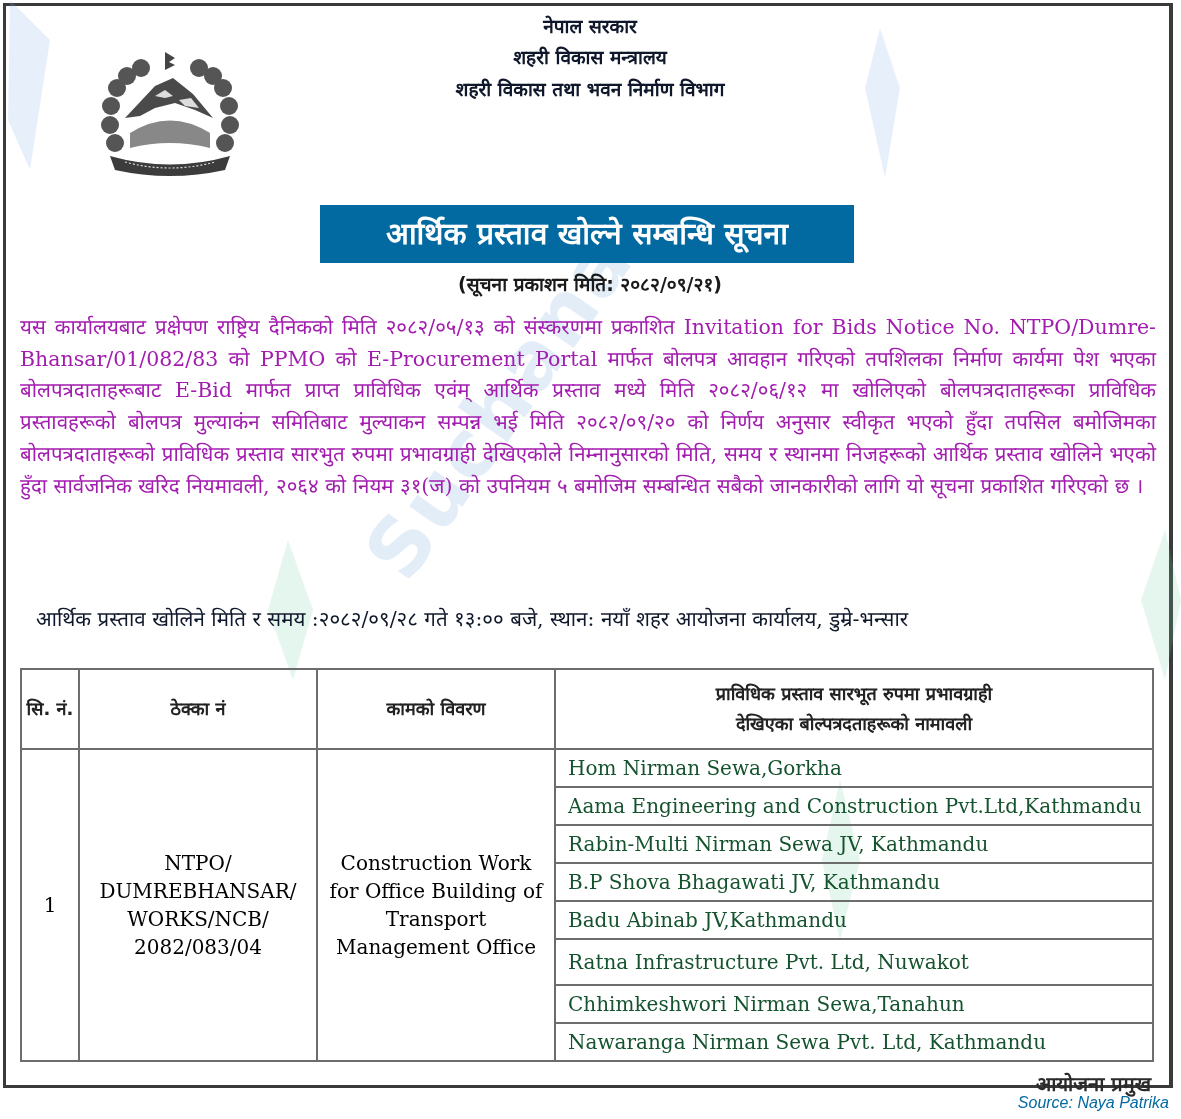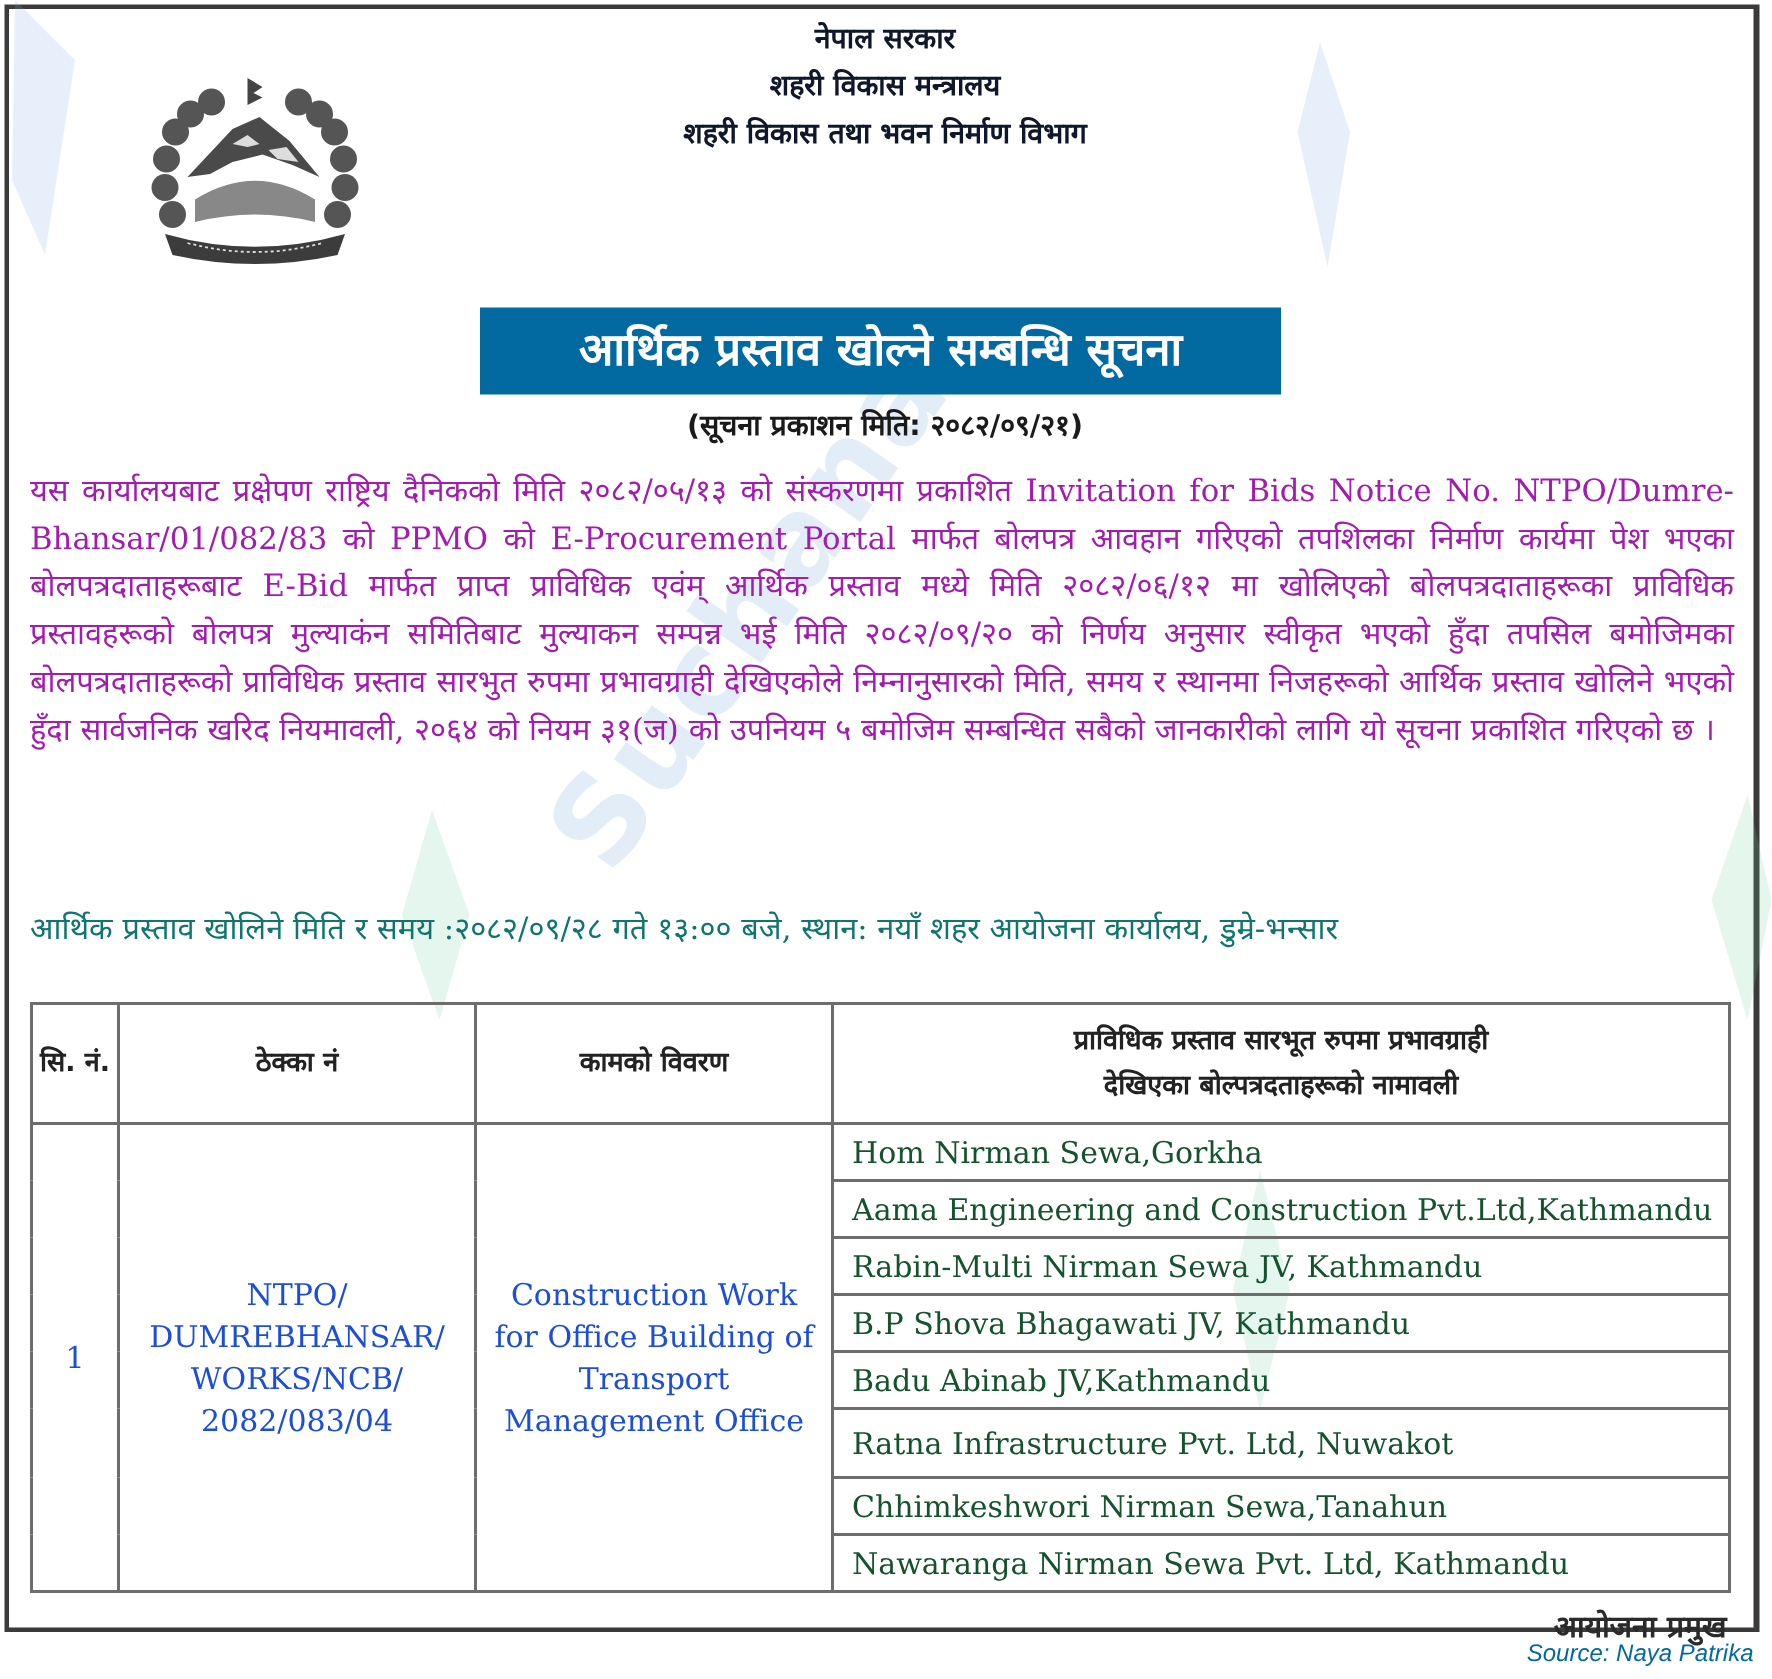--- a/index.html
+++ b/index.html
@@ -20,28 +20,28 @@
   .h4 { font-size:32px; height:44px; line-height:44px; }
   .h5 { font-size:19px; height:32px; line-height:32px; }
   .title-banner { position:absolute; left:320px; top:205px; width:534px; height:58px;
                   background:#0369a1; color:#ffffff; text-align:center;
                   font-family:"DejaVu Sans", sans-serif; font-weight:bold; font-size:30px; line-height:58px; }
   .pubdate { position:absolute; left:300px; top:268px; width:580px; text-align:center;
              font-family:"DejaVu Sans", sans-serif; font-weight:bold; font-size:19px; line-height:32px; }
   .body-text { position:absolute; left:20px; top:312px; width:1136px;
                font-size:20.5px; line-height:31.7px; text-align:justify; color:#a21caf; }
   .body-text p { margin:0; }
-  .opening { position:absolute; left:20px; top:603px; width:1136px; font-size:20.5px; line-height:32px; color:#0f766e; }
+  .opening { position:absolute; left:36px; top:603px; width:1136px; font-size:20.5px; line-height:32px; color:#0f172a; }
   table.bids { position:absolute; left:20px; top:668px; width:1134px; border-collapse:collapse;
                font-family:"DejaVu Serif", serif; }
   table.bids td, table.bids th { border:2px solid #6d6d6d; padding:0; }
   table.bids th { font-family:"DejaVu Sans", sans-serif; font-weight:bold; font-size:18px;
                   text-align:center; height:78px; line-height:30px; color:#222; }
   .sn { width:56px; } .cno { width:236px; } .desc { width:236px; }
-  .cell-center { text-align:center; vertical-align:middle; font-size:20px; line-height:28px; color:#1d4ed8; }
+  .cell-center { text-align:center; vertical-align:middle; font-size:20px; line-height:28px; color:#000000; }
   .bidder { font-size:20px; height:36px; line-height:36px; padding-left:12px !important; color:#14532d; white-space:nowrap; }
   .bidder.tall { height:44px; line-height:44px; }
   .signature { position:absolute; right:30px; top:1042px; font-family:"DejaVu Sans", sans-serif;
                font-weight:bold; font-size:20px; color:#2a2a2a;margin-top:28px; }
   .source { position:absolute; right:12px; top:1094px; font-family:"Liberation Sans", sans-serif;
             font-style:italic; font-size:16px; color:#0369a1; }
 </style>
 </head>
 <body>
 

